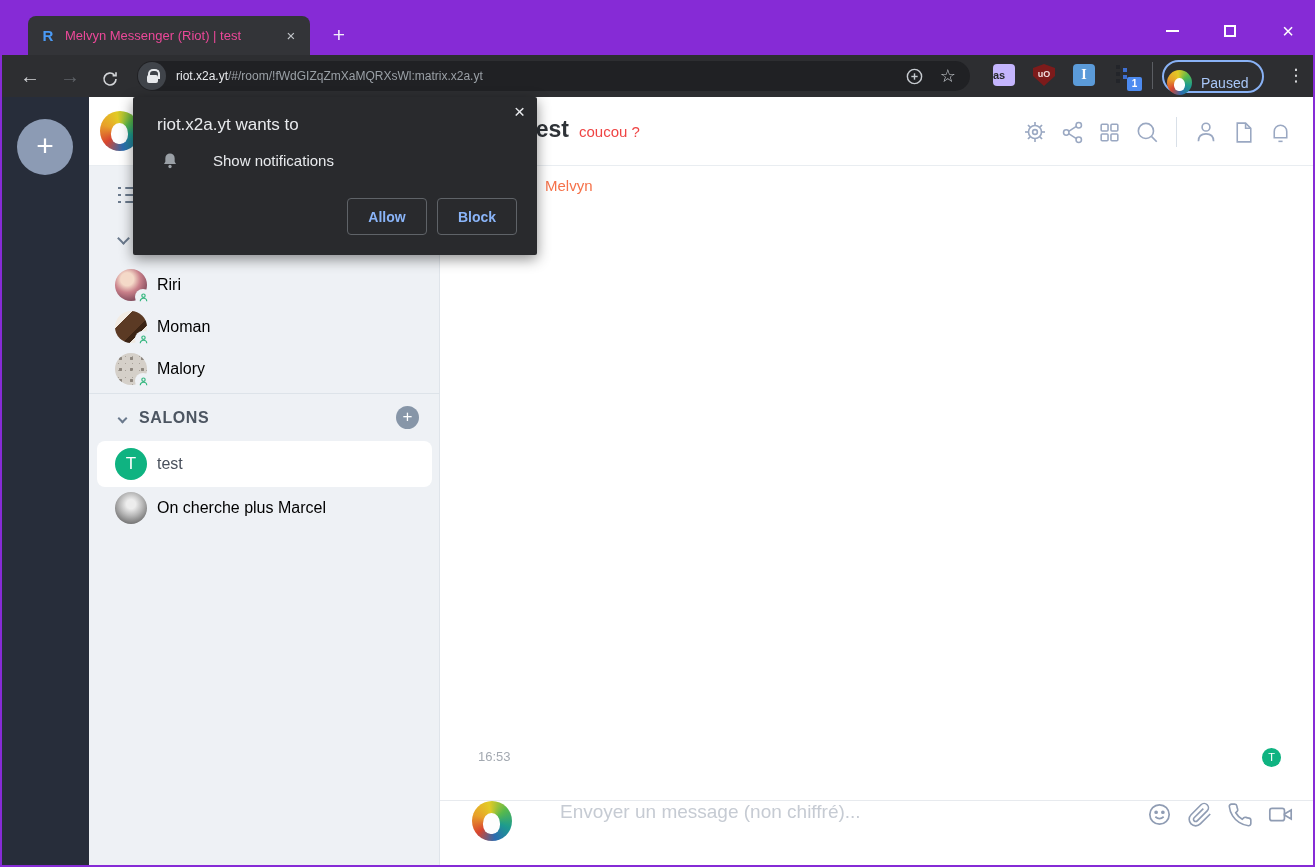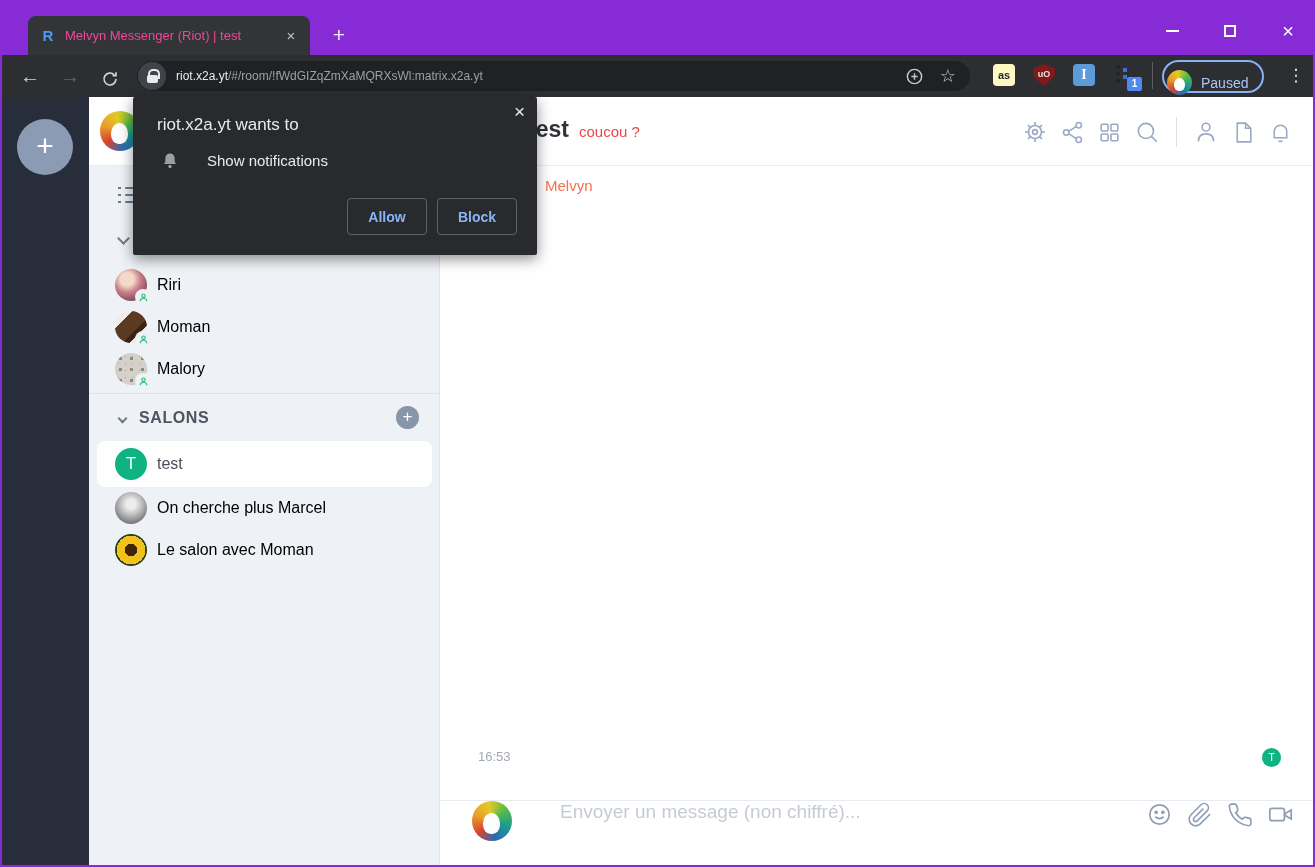--- a/index.html
+++ b/index.html
@@ -31,21 +31,21 @@
   .lock-circle { width:28px; height:28px; margin-left:1px; border-radius:50%; background:#40444a; display:flex; align-items:center; justify-content:center; }
   .lock-body { position:relative; width:11px; height:8px; background:#e8eaed; border-radius:2px; margin-top:5px; }
   .lock-body::before { content:""; position:absolute; left:1.5px; top:-6px; width:8px; height:8px; border:2px solid #e8eaed;
                        border-bottom:none; border-radius:5px 5px 0 0; }
   .url { margin-left:10px; font-size:12px; white-space:nowrap; overflow:hidden; flex:1; }
   .url .dom { color:#e8eaed; } .url .path { color:#9aa0a6; }
   .omni-icons { display:flex; align-items:center; gap:16px; margin-right:14px; color:#c7cbd0; }
   .star-glyph { font-size:18px; line-height:18px; }
   .ext-row { position:absolute; left:993px; top:64px; display:flex; gap:18px; align-items:center; }
   .ext { width:22px; height:22px; position:relative; }
-  .ext-as { background:#fef9c3; border-radius:4px; color:#26282b; font-weight:bold; font-size:11px; text-align:center; line-height:22px; }
+  .ext-as { background:#c4b5fd; border-radius:4px; color:#26282b; font-weight:bold; font-size:11px; text-align:left; line-height:22px; }
   .ext-ub { background:#7d1b1b; clip-path:polygon(50% 0,100% 18%,100% 55%,50% 100%,0 55%,0 18%); color:#f1dddd; font-size:9px; font-weight:bold; text-align:center; line-height:20px; }
   .ext-cur { background:#5b9bd9; border-radius:4px; color:#fff; font-family:"Liberation Serif", serif; font-size:14px; font-weight:bold; text-align:center; line-height:22px; }
   .ext-dots { background:transparent; }
   .ext-dots i { position:absolute; width:4px; height:4px; background:#23252a; }
   .ext-dots i:nth-child(1){left:3px;top:1px;} .ext-dots i:nth-child(2){left:3px;top:8px;}
   .ext-dots i:nth-child(3){left:3px;top:15px;} .ext-dots i:nth-child(4){left:10px;top:4px;background:#3e6fd1;}
   .ext-dots i:nth-child(5){left:10px;top:11px;background:#3e6fd1;}
   .ext-badge { position:absolute; right:-7px; bottom:-5px; min-width:15px; height:14px; background:#4d8bf0; color:#fff;
                font-size:10px; font-weight:bold; text-align:center; line-height:14px; border-radius:2px; }
   .tb-sep { position:absolute; left:1152px; top:62px; width:1px; height:27px; background:#5b5e63; }
@@ -122,21 +122,21 @@
   .composer-input::placeholder { color:#c6cbd3; }
   .composer-icons { display:flex; align-items:center; margin-right:12px; color:#8f9cb3; }
   .composer-icons svg { margin:0 7px; }
 
   
   .perm-dialog { position:absolute; left:133px; top:97px; width:404px; height:158px; background:#292a2d; z-index:50;
                  box-shadow:0 4px 14px rgba(0,0,0,.45); border-radius:2px; }
   .pd-close { position:absolute; right:12px; top:4px; color:#e8eaed; font-size:19px; }
   .pd-title { position:absolute; left:24px; top:18px; color:#e8eaed; font-size:17px; }
   .pd-bell { position:absolute; left:27px; top:53px; color:#9aa0a6; }
-  .pd-perm { position:absolute; left:74px; top:55px; color:#e8eaed; font-size:15px; }
+  .pd-perm { position:absolute; left:80px; top:55px; color:#e8eaed; font-size:15px; }
   .pd-btn { position:absolute; top:101px; width:80px; height:37px; background:transparent; border:1px solid #5f6368;
             border-radius:4px; color:#8ab4f8; font-size:14px; font-weight:bold; font-family:"Liberation Sans", sans-serif; }
   .pd-allow { left:214px; } .pd-block { left:304px; }
 </style>
 </head>
 <body>
 
 <div class="window">
 
   <div class="titlebar">
@@ -260,24 +260,20 @@
       </div>
 
       <div class="room-selected">
         <span class="avatar-letter">T</span>
         <span class="row-label">test</span>
       </div>
       <div class="row" style="top:390px">
         <span class="avatar32 av-marcel"></span>
         <span class="row-label">On cherche plus Marcel</span>
       </div>
-      <div class="row" style="top:432px">
-        <span class="avatar32 av-sunflower"></span>
-        <span class="row-label">Le salon avec Moman</span>
-      </div>
     </div>
 
     <div class="chat">
       <div class="chat-header">
         <span class="room-title">test</span>
         <span class="room-topic">coucou ?</span>
         <span class="hdr-icons">
           <svg width="26" height="26" viewBox="0 0 24 24" fill="none" stroke="currentColor" stroke-width="1.5">
             <circle cx="12" cy="12" r="6"></circle>
               <circle cx="12" cy="12" r="2.2"></circle>

